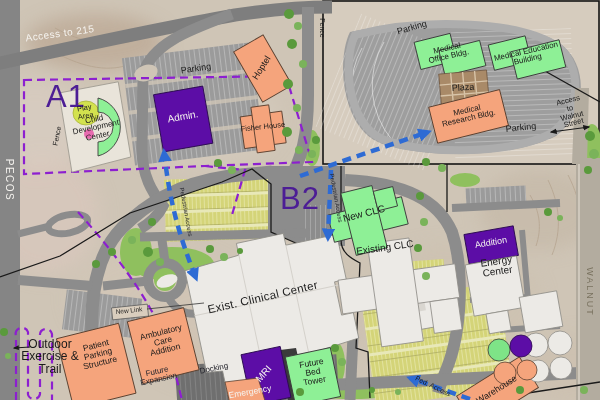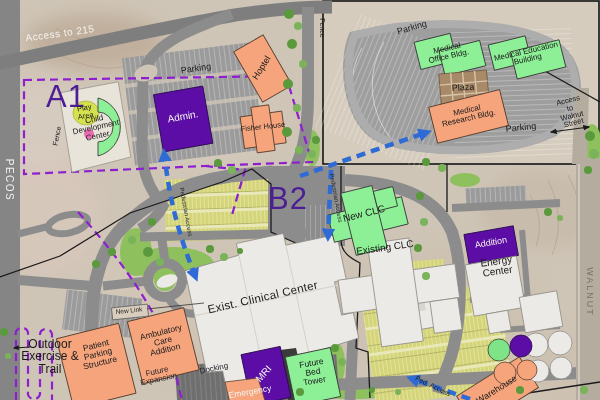--- a/index.html
+++ b/index.html
@@ -324,21 +324,21 @@
     <path class="bdash" d="M 470,399 L 410,378" marker-end="url(#ab)"></path>
   </g>
 
   <g>
     <line x1="551" y1="132" x2="589" y2="127" stroke="#1a1a1a" stroke-width="1.2" marker-start="url(#ak)" marker-end="url(#ak)"></line>
     <line x1="30" y1="347" x2="14" y2="348" stroke="#1a1a1a" stroke-width="1" marker-end="url(#ak)"></line>
   </g>
 </svg>
 
 <div class="lbl zone" style="left:66px;top:97px;transform:translate(-50%,-50%);">A1</div>
-<div class="lbl zone" style="left:288px;top:199px;transform:translate(-50%,-50%);">B2</div>
+<div class="lbl zone" style="left:300px;top:199px;transform:translate(-50%,-50%);">B2</div>
 
 <div class="lbl w" style="left:60px;top:34px;font-size:10px;transform:translate(-50%,-50%) rotate(-8deg);letter-spacing:.5px;">Access to 215</div>
 <div class="lbl w" style="left:9px;top:180px;font-size:10px;transform:translate(-50%,-50%) rotate(90deg);letter-spacing:1.5px;">PECOS</div>
 <div class="lbl" style="left:589px;top:292px;font-size:9px;color:#79725f;transform:translate(-50%,-50%) rotate(90deg);letter-spacing:2px;">WALNUT</div>
 <div class="lbl" style="left:571px;top:112px;font-size:7.5px;transform:translate(-50%,-50%) rotate(-14deg);">Access to
 Walnut Street</div>
 
 <div class="lbl" style="left:85px;top:112px;font-size:7.5px;transform:translate(-50%,-50%) rotate(-10deg);">Play
 Area</div>
 <div class="lbl" style="left:96px;top:128px;font-size:8px;transform:translate(-50%,-50%) rotate(-12deg);">Child

